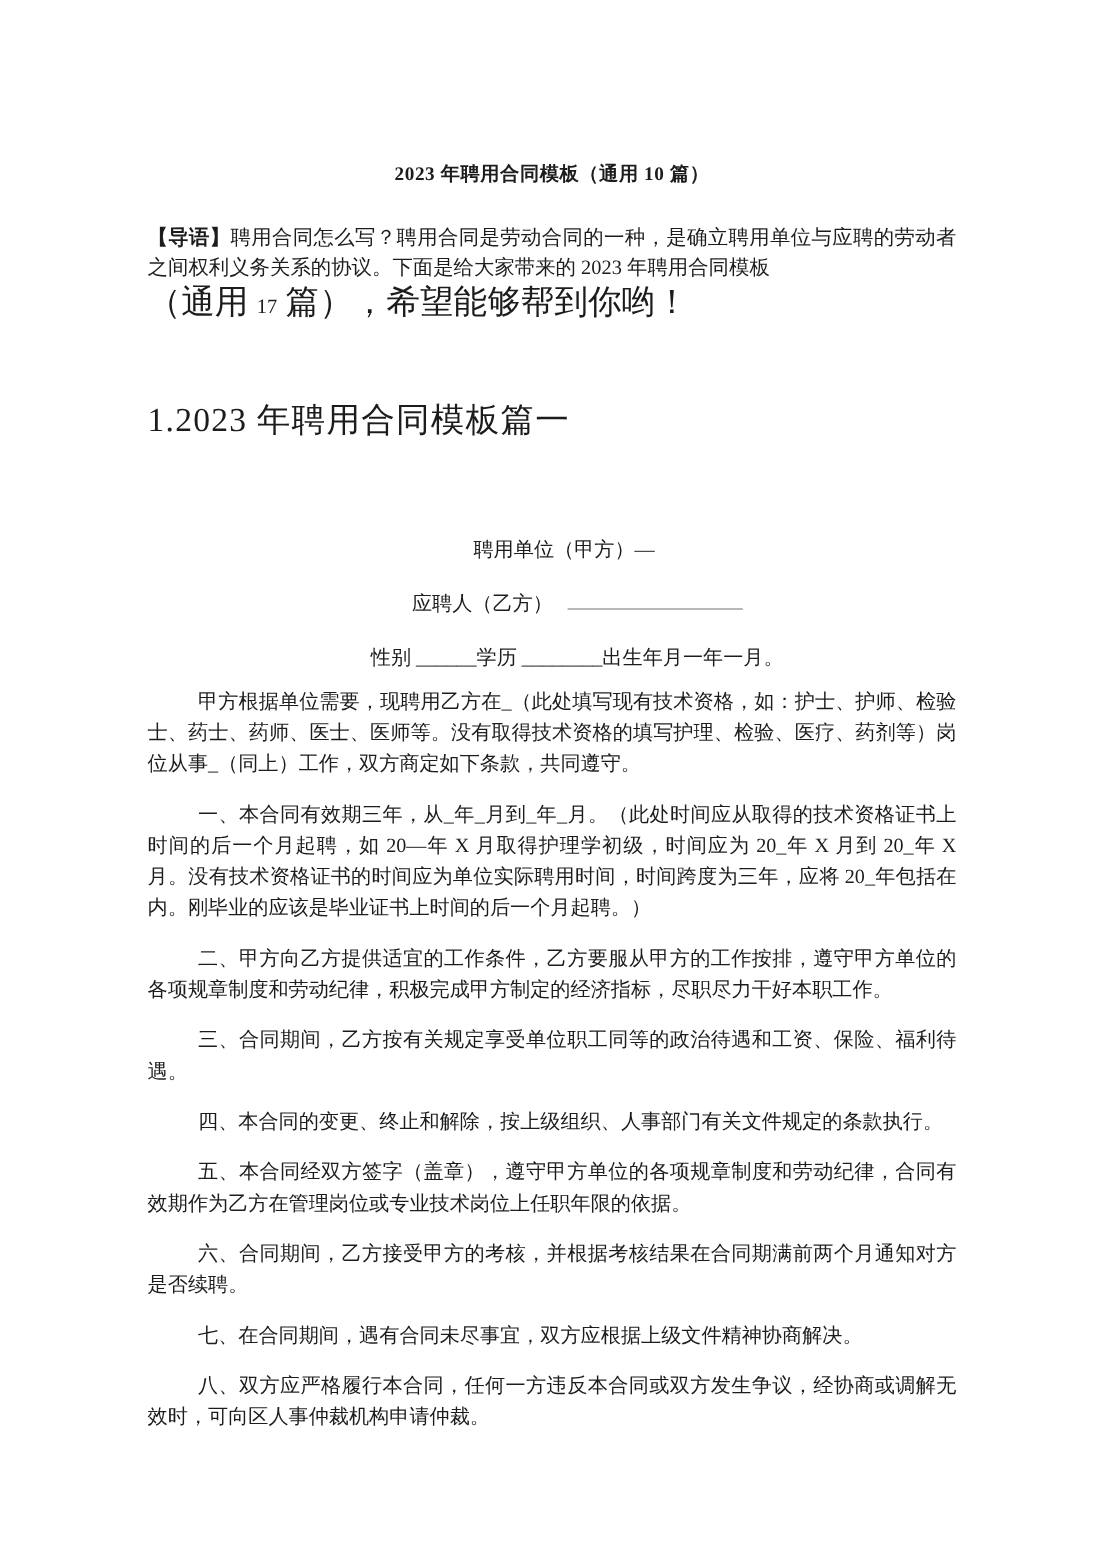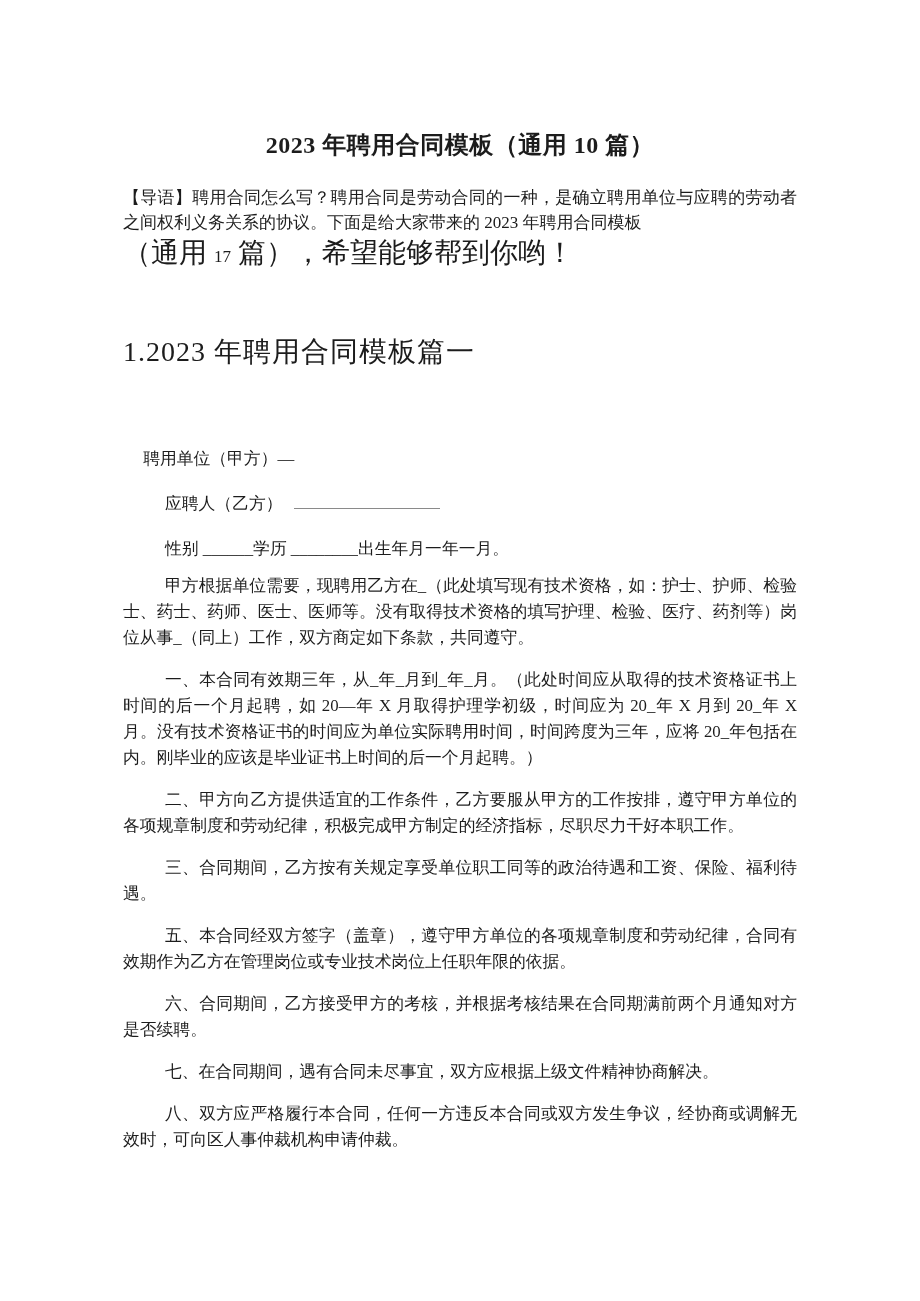--- a/index.html
+++ b/index.html
@@ -13,34 +13,34 @@
     height: 1301px;
     background: #ffffff;
     color: #1c1c1c;
     font-family: "Liberation Serif", "DejaVu Serif", serif;
     box-sizing: border-box;
     padding: 132px 123px 0 123px;
     overflow: hidden;
   }
   .doc-title {
     margin: 0;
-    font-size: 24px;
+    font-size: 16px;
     line-height: 27px;
     font-weight: bold;
     text-align: center;
     letter-spacing: 0.5px;
   }
   .intro {
     margin: 26px 0 0 0;
     font-size: 17px;
     line-height: 25px;
     text-align: justify;
   }
   .intro-label {
-    font-weight: normal;
+    font-weight: bold;
   }
   .intro-emphasis {
     margin: 0;
     font-size: 28px;
     line-height: 36px;
     white-space: nowrap;
   }
   .intro-emphasis .small-num {
     font-size: 17px;
   }
@@ -54,20 +54,21 @@
   .contract {
     margin-top: 75px;
     font-size: 16.8px;
   }
   .contract p {
     margin: 0;
     line-height: 26px;
   }
   .party-line {
     margin-bottom: 19px !important;
+    text-align: center;
   }
   .party-indent-1 {
     text-indent: 1.2em;
   }
   .party-indent-2 {
     text-indent: 2.5em;
   }
   .party-line.last {
     margin-bottom: 11px !important;
   }
@@ -104,20 +105,21 @@
 
     <p class="party-line party-indent-2"><span>应聘人（乙方）</span><span class="blank-underline"></span></p>
 
     <p class="party-line party-indent-2 last">性别 ______学历 ________出生年月一年一月。</p>
 
     <div id="contract-paragraphs">
         <p class="body-para">甲方根据单位需要，现聘用乙方在_（此处填写现有技术资格，如：护士、护师、检验士、药士、药师、医士、医师等。没有取得技术资格的填写护理、检验、医疗、药剂等）岗位从事_（同上）工作，双方商定如下条款，共同遵守。</p>
         <p class="body-para">一、本合同有效期三年，从_年_月到_年_月。（此处时间应从取得的技术资格证书上时间的后一个月起聘，如 20—年 X 月取得护理学初级，时间应为 20_年 X 月到 20_年 X 月。没有技术资格证书的时间应为单位实际聘用时间，时间跨度为三年，应将 20_年包括在内。刚毕业的应该是毕业证书上时间的后一个月起聘。）</p>
         <p class="body-para">二、甲方向乙方提供适宜的工作条件，乙方要服从甲方的工作按排，遵守甲方单位的各项规章制度和劳动纪律，积极完成甲方制定的经济指标，尽职尽力干好本职工作。</p>
         <p class="body-para">三、合同期间，乙方按有关规定享受单位职工同等的政治待遇和工资、保险、福利待遇。</p>
+        <p class="body-para">四、本合同的变更、终止和解除，按上级组织、人事部门有关文件规定的条款执行。</p>
         <p class="body-para">五、本合同经双方签字（盖章），遵守甲方单位的各项规章制度和劳动纪律，合同有效期作为乙方在管理岗位或专业技术岗位上任职年限的依据。</p>
         <p class="body-para">六、合同期间，乙方接受甲方的考核，并根据考核结果在合同期满前两个月通知对方是否续聘。</p>
         <p class="body-para">七、在合同期间，遇有合同未尽事宜，双方应根据上级文件精神协商解决。</p>
         <p class="body-para">八、双方应严格履行本合同，任何一方违反本合同或双方发生争议，经协商或调解无效时，可向区人事仲裁机构申请仲裁。</p>
       </div>
 
   </div>
 
 </div>
 

